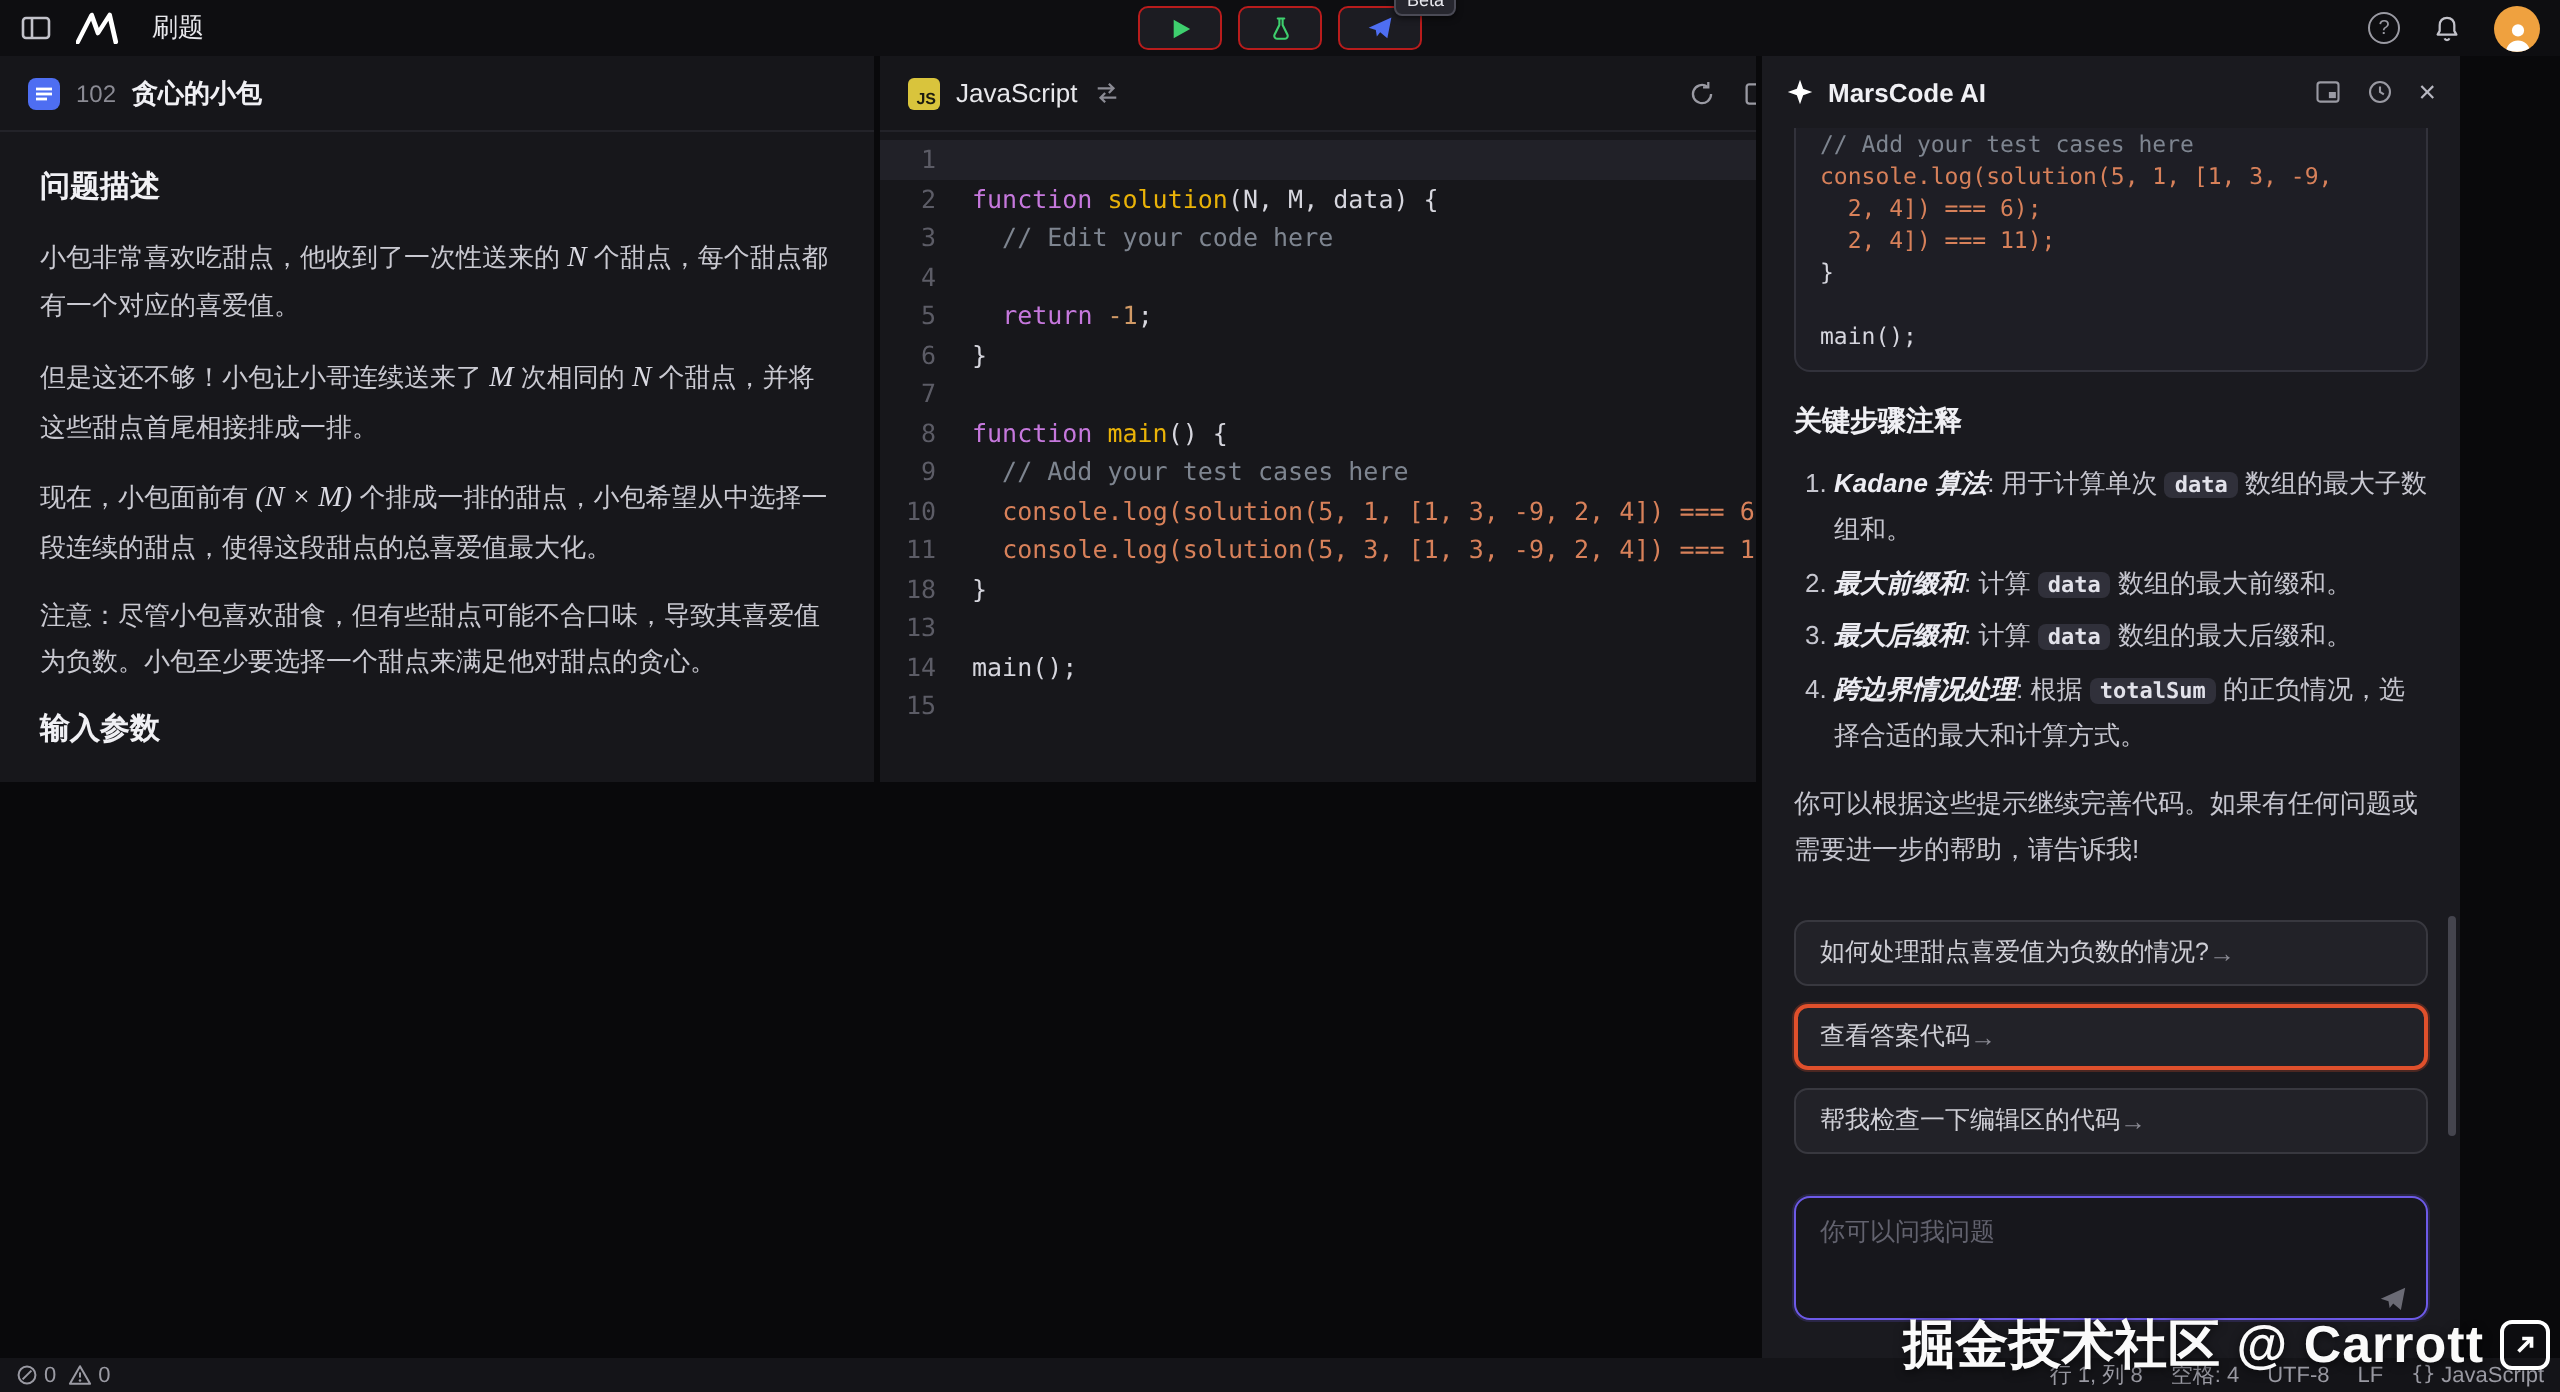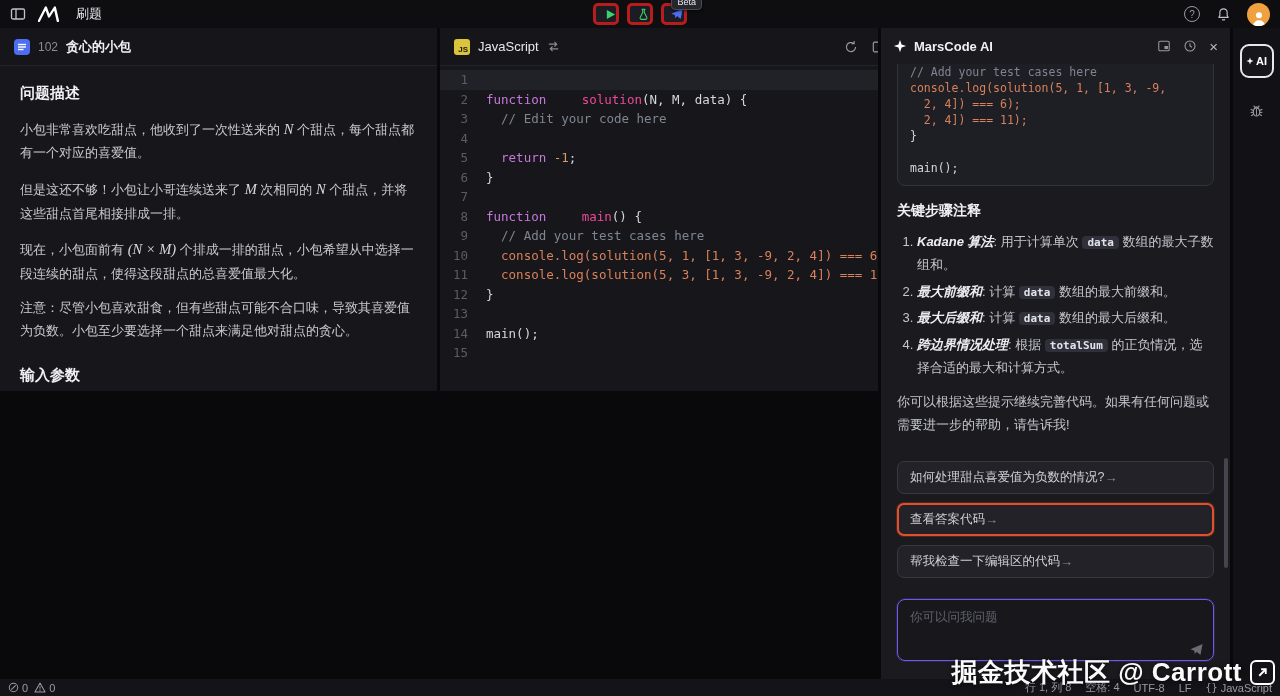--- a/index.html
+++ b/index.html
@@ -10,58 +10,58 @@
     font-family:"Liberation Sans", sans-serif;
     position:relative;
   }
   svg { display:block; }
 
   
   .topbar { height:28px; background:#0e0e11; display:flex; align-items:center; padding:0 10px; position:relative; gap:12px; }
   .tb-left { display:flex; align-items:center; gap:12px; }
   .nav-label { font-size:13px; color:#e8e8ec; }
   .tb-center { position:absolute; left:50%; transform:translateX(-50%); display:flex; gap:8px; }
-  .tb-btn { width:26px; height:22px; background:#1c1c22; border:3px solid #b91c1c; border-radius:5px; display:flex; align-items:center; justify-content:flex-end; position:relative; cursor:pointer; }
+  .tb-btn { width:42px; height:22px; background:#1c1c22; border:1px solid #b91c1c; border-radius:5px; display:flex; align-items:center; justify-content:center; position:relative; cursor:pointer; }
   .beta-badge { position:absolute; top:-11px; right:-18px; background:#26262e; border:1px solid #4a4a55; border-radius:4px; padding:0 5px; font-size:9px; line-height:13px; color:#e8e8ee; box-shadow:0 1px 3px rgba(0,0,0,.6); z-index:30; }
   .tb-right { margin-left:auto; display:flex; align-items:center; gap:16px; }
   .help-circle { width:16px; height:16px; border:1.2px solid #9a9aa3; border-radius:50%; font-size:10px; color:#9a9aa3; display:flex; align-items:center; justify-content:center; }
   .avatar { width:23px; height:23px; border-radius:50%; background:#efa13f; display:flex; align-items:flex-end; justify-content:center; overflow:hidden; }
 
   
   .main { display:flex; height:651px; }
   .col-left { width:878px; display:flex; flex-direction:row; }
   .top-row { height:363px; display:flex; }
   .v-gutter { width:3px; background:#09090b; }
   .h-gutter { height:3px; background:#09090b; }
 
   
   .problem-panel { width:437px; background:#17171b; display:flex; flex-direction:column; overflow:hidden; }
   .panel-header { height:38px; flex:none; display:flex; align-items:center; gap:8px; padding:0 14px; background:#16161a; border-bottom:1px solid #232329; }
   .prob-icon { width:16px; height:16px; border-radius:4px; background:#4e6ef2; display:flex; align-items:center; justify-content:center; }
   .prob-id { color:#8b8b94; font-size:12px; }
   .prob-title { color:#f0f0f4; font-size:13px; font-weight:bold; }
   .problem-body { padding:14px 20px; overflow:hidden; }
   .sec-h { font-size:15px; font-weight:bold; color:#f0f0f4; margin:4px 0 14px; }
-  .sec-h.gap { margin-top:23px; }
+  .sec-h.gap { margin-top:12px; }
   .problem-body p { font-size:13px; line-height:1.75; color:#c9c9d1; margin:0 0 12px; }
   .math { font-family:"Liberation Serif", serif; font-style:italic; font-size:14.5px; color:#dadae2; }
 
   
   .editor-panel { flex:1; background:#17171b; display:flex; flex-direction:column; overflow:hidden; }
   .ed-header { height:38px; flex:none; display:flex; align-items:center; gap:8px; padding:0 14px; background:#16161a; border-bottom:1px solid #232329; }
   .js-badge { width:16px; height:16px; border-radius:3px; background:#d9c43c; color:#1b1b10; font-size:8px; font-weight:bold; display:flex; align-items:flex-end; justify-content:flex-end; padding:1px 2px; }
   .ed-lang { font-size:13px; color:#e8e8ec; }
   .ed-right { margin-left:auto; display:flex; gap:14px; color:#9a9aa3; }
   .ed-body { flex:1; padding-top:4px; font-family:"DejaVu Sans Mono", monospace; font-size:12.5px; line-height:19.5px; overflow:hidden; }
   .cl { display:flex; height:19.5px; white-space:pre; }
   .cl.active { background:#212128; }
   .ln { flex:none; width:46px; text-align:right; padding-right:18px; color:#5c5c66; }
   .ct { white-space:pre; overflow:hidden; }
   .tk-kw { color:#c678dd; }
-  .tk-fn { color:#ec4899;margin-left:28px; }
+  .tk-fn { color:#eab308; }
   .tk-pl { color:#d6d6de; }
   .tk-cm { color:#7e8590; }
   .tk-num { color:#d19a66; }
   .tk-call { color:#d8815a; }
 
   
   .output-panel { flex:1; background:#0f0f13; display:flex; flex-direction:column; }
   .out-tabs { height:36px; flex:none; display:flex; align-items:center; gap:18px; padding:0 14px; background:#131317; }
   .tab-pill { border:1px solid #b9b9c2; border-radius:6px; padding:3px 12px; font-size:10px; color:#eeeef2; cursor:pointer; }
   .tab-plain { font-size:12px; color:#8b8b94; cursor:pointer; }
@@ -225,21 +225,21 @@
           <div class="cl"><span class="ln">2</span><span class="ct"><span class="tk-kw">function </span><span class="tk-fn">solution</span><span class="tk-pl">(N, M, data) {</span></span></div>
           <div class="cl"><span class="ln">3</span><span class="ct"><span class="tk-cm">  // Edit your code here</span></span></div>
           <div class="cl"><span class="ln">4</span><span class="ct"></span></div>
           <div class="cl"><span class="ln">5</span><span class="ct"><span class="tk-pl">  </span><span class="tk-kw">return </span><span class="tk-num">-1</span><span class="tk-pl">;</span></span></div>
           <div class="cl"><span class="ln">6</span><span class="ct"><span class="tk-pl">}</span></span></div>
           <div class="cl"><span class="ln">7</span><span class="ct"></span></div>
           <div class="cl"><span class="ln">8</span><span class="ct"><span class="tk-kw">function </span><span class="tk-fn">main</span><span class="tk-pl">() {</span></span></div>
           <div class="cl"><span class="ln">9</span><span class="ct"><span class="tk-cm">  // Add your test cases here</span></span></div>
           <div class="cl"><span class="ln">10</span><span class="ct"><span class="tk-pl">  </span><span class="tk-call">console.log(solution(5, 1, [1, 3, -9, 2, 4]) === 6);</span></span></div>
           <div class="cl"><span class="ln">11</span><span class="ct"><span class="tk-pl">  </span><span class="tk-call">console.log(solution(5, 3, [1, 3, -9, 2, 4]) === 11);</span></span></div>
-          <div class="cl"><span class="ln">12</span><span class="ct"><span class="tk-pl">}</span></span></div>
+          <div class="cl"><span class="ln">18</span><span class="ct"><span class="tk-pl">}</span></span></div>
           <div class="cl"><span class="ln">13</span><span class="ct"></span></div>
           <div class="cl"><span class="ln">14</span><span class="ct"><span class="tk-pl">main();</span></span></div>
           <div class="cl"><span class="ln">15</span><span class="ct"></span></div>
         </div>
       </div>
     </div>
 
     <div class="h-gutter"></div>
 
     <div class="output-panel">
@@ -323,43 +323,20 @@
             <path d="M1.5 7.8 L14.5 2 L12.2 13.8 L8.1 10.4 L6.2 12.8 L5.6 9.2 Z" fill="#6b6b75"></path>
           </svg>
       </span>
     </div>
 
     <div class="ai-scrollthumb"></div>
   </div>
 
   <div class="v-gutter"></div>
 
-  <div class="right-toolbar">
-    <div class="ai-fab">
-      <svg width="8" height="8" viewBox="0 0 16 16">
-          <path d="M8 1 L9.8 6.2 L15 8 L9.8 9.8 L8 15 L6.2 9.8 L1 8 L6.2 6.2 Z" fill="#ffffff"></path>
-        </svg>
-      <span class="ai-fab-label">AI</span>
-    </div>
-    <span class="bug-btn">
-      <svg width="17" height="17" viewBox="0 0 18 18">
-          <ellipse cx="9" cy="10.5" rx="3.4" ry="4.3" fill="none" stroke="#9a9aa3" stroke-width="1.2"></ellipse>
-          <path d="M6.5 7.5c.4-1.5 1.3-2.3 2.5-2.3s2.1.8 2.5 2.3" fill="none" stroke="#9a9aa3" stroke-width="1.2"></path>
-          <line x1="9" y1="6.8" x2="9" y2="14.5" stroke="#9a9aa3" stroke-width="1"></line>
-          <line x1="5.6" y1="9" x2="2.8" y2="7.6" stroke="#9a9aa3" stroke-width="1.1"></line>
-          <line x1="5.6" y1="11" x2="2.8" y2="11" stroke="#9a9aa3" stroke-width="1.1"></line>
-          <line x1="5.9" y1="13" x2="3.4" y2="14.6" stroke="#9a9aa3" stroke-width="1.1"></line>
-          <line x1="12.4" y1="9" x2="15.2" y2="7.6" stroke="#9a9aa3" stroke-width="1.1"></line>
-          <line x1="12.4" y1="11" x2="15.2" y2="11" stroke="#9a9aa3" stroke-width="1.1"></line>
-          <line x1="12.1" y1="13" x2="14.6" y2="14.6" stroke="#9a9aa3" stroke-width="1.1"></line>
-          <line x1="7.2" y1="5.6" x2="6" y2="3.8" stroke="#9a9aa3" stroke-width="1.1"></line>
-          <line x1="10.8" y1="5.6" x2="12" y2="3.8" stroke="#9a9aa3" stroke-width="1.1"></line>
-        </svg>
-    </span>
-  </div>
 </div>
 
 <div class="statusbar">
   <span class="sb-item">
     <svg width="11" height="11" viewBox="0 0 12 12">
         <circle cx="6" cy="6" r="4.6" fill="none" stroke="#9a9aa3" stroke-width="1.1"></circle>
         <line x1="3.6" y1="8.4" x2="8.4" y2="3.6" stroke="#9a9aa3" stroke-width="1.1"></line>
       </svg>
     <span>0</span>
   </span>

